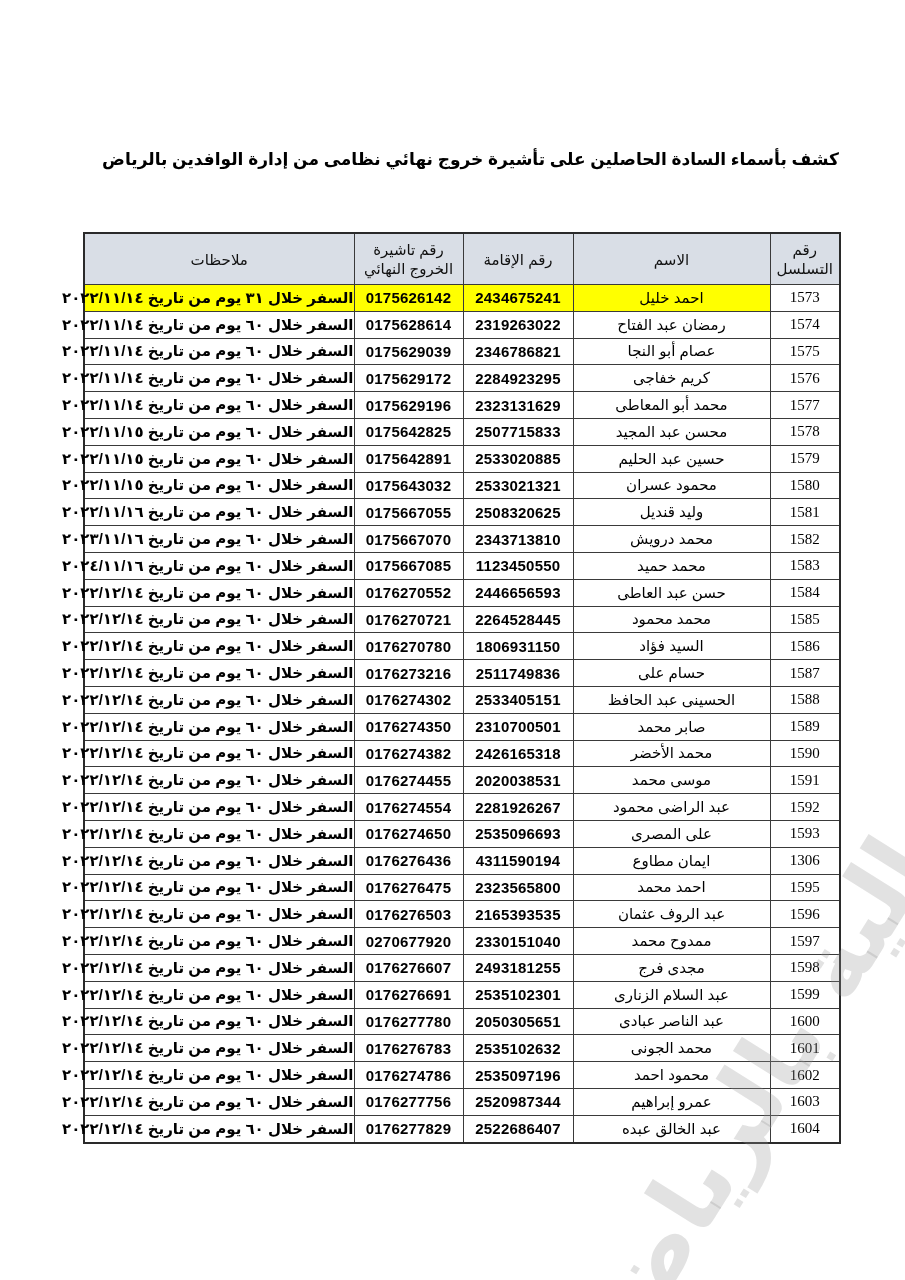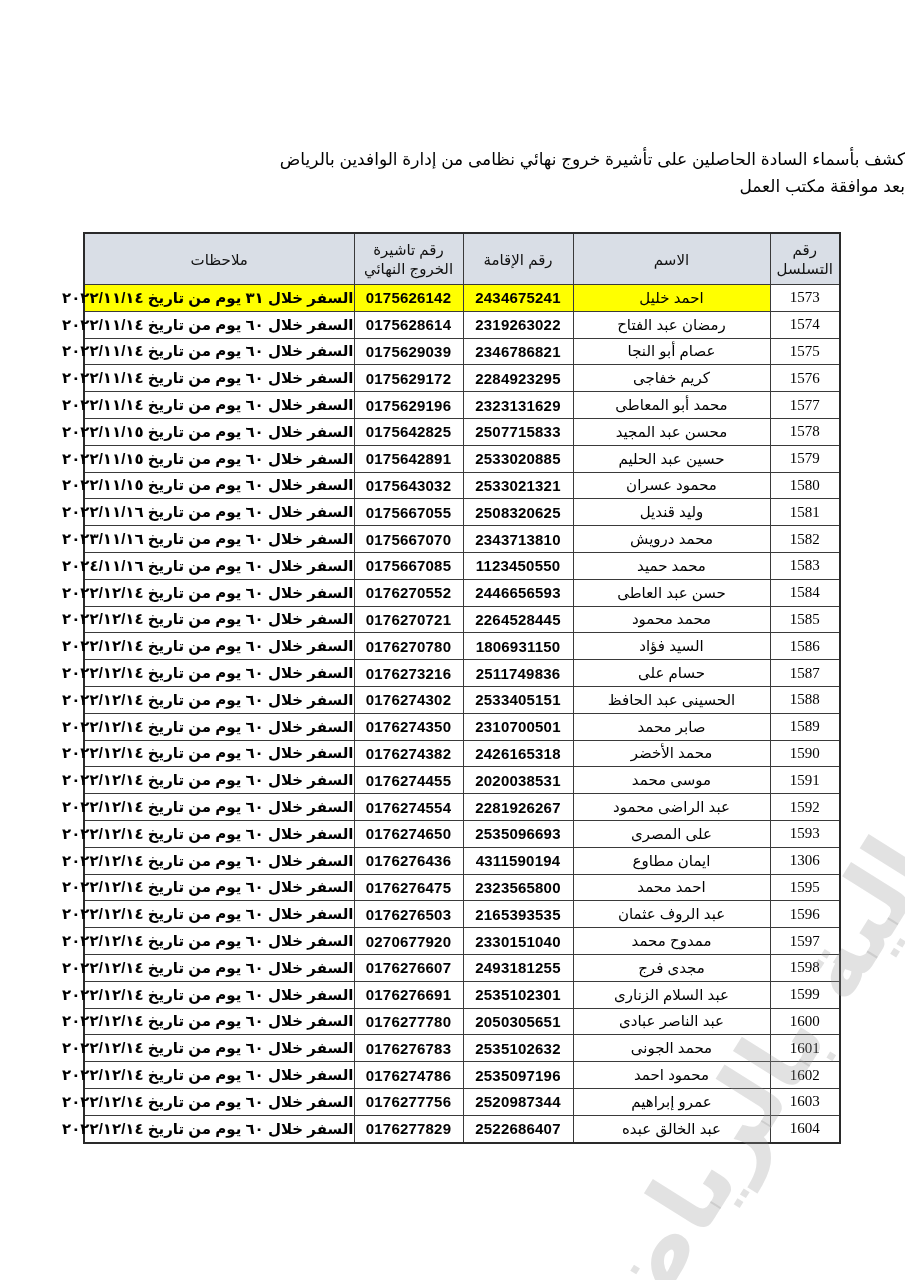--- a/index.html
+++ b/index.html
@@ -1,17 +1,17 @@
 <!DOCTYPE html>
 <html><head>
 <meta charset="utf-8">
 <style>
   html, body { margin: 0; padding: 0; background: #ffffff; }
   body { width: 905px; height: 1280px; position: relative; overflow: hidden; font-family: "Liberation Sans", "DejaVu Sans", sans-serif; color: #000; }
-  .titles { position: absolute; left: 0; right: 0; top: 146px; direction: rtl; font-weight: normal; padding-left: 36px; }
+  .titles { position: absolute; left: 0; right: 0; top: 146px; text-align: center; direction: rtl; font-weight: bold; padding-left: 36px; }
   .titles div { font-size: 17px; line-height: 27px; }
   .titles .t1 { padding-left: 0; }
   table.sheet { position: absolute; left: 83px; top: 232px; width: 756px; border-collapse: collapse; direction: rtl; table-layout: fixed; border: 2px solid #2a2a2a; }
   table.sheet th, table.sheet td { border: 1.5px solid #3a3a3a; text-align: center; vertical-align: middle; padding: 0; }
   table.sheet thead th { background: #d9dee6; font-weight: normal; font-size: 15px; line-height: 19px; height: 50px; color: #111; }
   table.sheet tbody td { height: 25.8px; font-size: 15px; }
   td.serial { font-size: 16px; font-family: Liberation Serif, serif; }
   td.name { font-size: 13.5px; }
   td.iqama, td.visa { font-weight: bold; font-size: 16.5px; letter-spacing: 0.2px; }
   td.notes { font-size: 13px; font-weight: bold; white-space: nowrap; }
@@ -22,21 +22,20 @@
   col.c-visa { width: 109px; }
   col.c-notes { width: 270px; }
   .watermark { position: absolute; left: 180px; top: 360px; width: 520px; height: 520px; pointer-events: none; }
   .watermark span { position: absolute; left: 40px; top: 220px; font-size: 96px; font-weight: bold; color: rgba(150,150,150,0.28); transform: rotate(-58deg); transform-origin: center; white-space: nowrap; direction: rtl; font-family: "DejaVu Sans", sans-serif; }
 </style>
 </head>
 <body>
 
 <div class="titles">
   <div class="t1">كشف بأسماء السادة الحاصلين على تأشيرة خروج نهائي نظامى من إدارة الوافدين بالرياض</div>
-  <div class="t2">بعد موافقة مكتب العمل</div>
 </div>
 
 <table class="sheet">
   <colgroup>
     <col class="c-serial">
       <col class="c-name">
       <col class="c-iqama">
       <col class="c-visa">
       <col class="c-notes">
   </colgroup>

